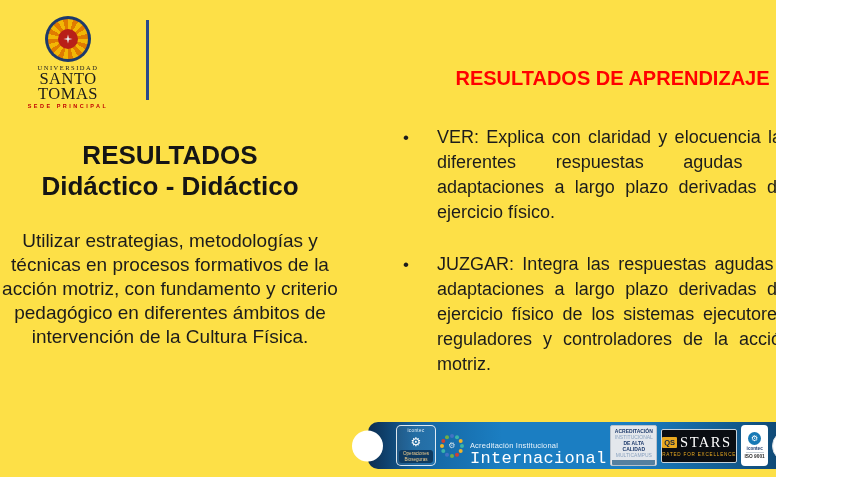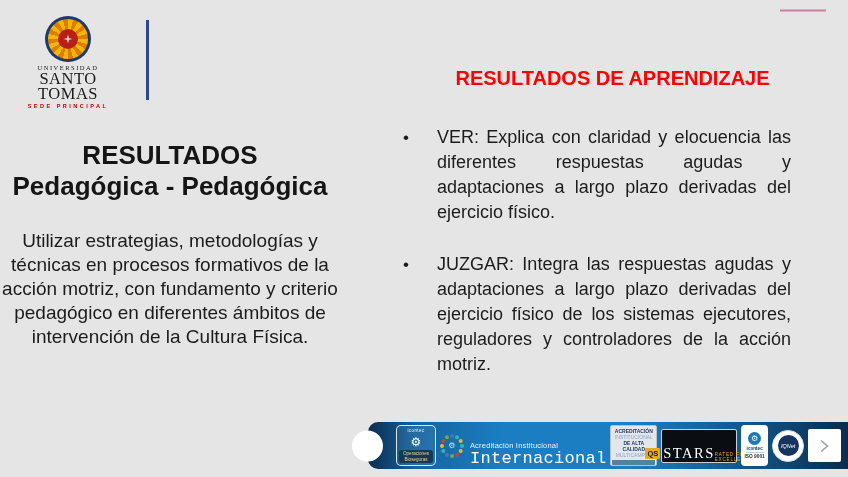--- a/index.html
+++ b/index.html
@@ -1,17 +1,17 @@
 <!DOCTYPE html>
 <html style="--accent-red: #ff0000; --text-dark: #1c1c1c; --logo-navy: #1d3a6b; --sede-red: #c00000; --footer-blue: #1b7ec2; --footer-navy: #0c2d50; --gold: #e8a820; --pink-line: #c4849b;"><head>
 <meta charset="utf-8">
 <style>
   html,body{margin:0;padding:0;background:#fff;}
   .slide{
-    position:relative;width:848px;height:477px;background:#e5e5e5;overflow:hidden;
+    position:relative;width:776px;height:477px;background:#fde047;overflow:hidden;
     font-family:"Liberation Sans",sans-serif;color:var(--text-dark);
   }
   
   .logo-block{position:absolute;left:12px;top:10px;width:112px;text-align:center;}
   .emblem{position:relative;width:46px;height:46px;margin:6px auto 2px auto;border-radius:50%;
     background:var(--logo-navy);}
   .emblem .sun{position:absolute;inset:3px;border-radius:50%;
     background:repeating-conic-gradient(#f2b705 0deg 15deg,#e07c00 15deg 30deg);}
   .emblem .core{position:absolute;inset:13px;border-radius:50%;background:#b81f18;
     display:flex;align-items:center;justify-content:center;}
@@ -63,21 +63,21 @@
   .intl-line1{font-size:7.5px;color:#eaf4fb;letter-spacing:.2px;}
   .intl-line2{font-size:17px;line-height:18px;letter-spacing:.3px;font-family:Liberation Mono, monospace;}
   
   .multi-badge{width:47px;background:#e3e7ec;border:1px solid #b9c2cc;border-radius:2px;
     text-align:center;padding:2.5px 1px 0 1px;box-sizing:border-box;}
   .multi-l1,.multi-l3{font-size:5px;font-weight:bold;color:var(--logo-navy);line-height:6px;}
   .multi-l2,.multi-l4{font-size:5px;color:#8ba3c0;line-height:6px;}
   .multi-strip{margin-top:2px;height:5px;background:#5580a0;border-radius:0 0 1px 1px;}
   
   .qs-badge{width:74px;height:32px;background:#0a0d12;border:1px solid #c8d2da;border-radius:2px;
-    display:flex;flex-direction:row;align-items:flex-end;justify-content:center;}
+    display:flex;flex-direction:column;align-items:flex-start;justify-content:center;}
   .qs-top{display:flex;align-items:center;gap:3px;}
   .qs-sq{background:var(--gold);color:#15223c;font-weight:bold;font-size:7.5px;padding:1px 2px;border-radius:1px;}
   .qs-stars{font-family:"Liberation Serif",serif;font-size:14.5px;color:#fff;letter-spacing:1.5px;}
   .qs-tag{font-size:4.6px;color:var(--gold);letter-spacing:.8px;margin-top:1px;}
   
   .iso-badge{width:27px;height:41px;background:#fff;border-radius:4px;display:flex;
     flex-direction:column;align-items:center;justify-content:center;gap:1px;padding:2px 0;box-sizing:border-box;}
   .iso-circle{width:13px;height:13px;border-radius:50%;background:#1779b5;color:#fff;
     display:flex;align-items:center;justify-content:center;font-size:8px;}
   .iso-brand{font-size:4.6px;font-weight:bold;color:var(--logo-navy);}
@@ -110,21 +110,21 @@
     <div class="logo-university">UNIVERSIDAD</div>
     <div class="logo-name">SANTO TOMAS</div>
     <div class="logo-sede">SEDE PRINCIPAL</div>
   </div>
   <div class="logo-divider"></div>
 
   <div class="top-accent"></div>
 
   <div class="left-title">
     <div>RESULTADOS</div>
-    <div>Pedagógica - Pedagógica</div>
+    <div>Didáctico - Didáctico</div>
   </div>
   <div class="left-paragraph">Utilizar estrategias, metodologías y técnicas en procesos formativos de la acción motriz, con fundamento y criterio pedagógico en diferentes ámbitos de intervención de la Cultura Física.</div>
 
   <div class="section-heading">RESULTADOS DE APRENDIZAJE</div>
   <div class="bullets">
     <div class="bullet-row">
       <span class="bullet-marker">•</span>
       <div class="bullet-text">VER: Explica con claridad y elocuencia las diferentes respuestas agudas y adaptaciones a largo plazo derivadas del ejercicio físico.</div>
     </div>
     <div class="bullet-row">

